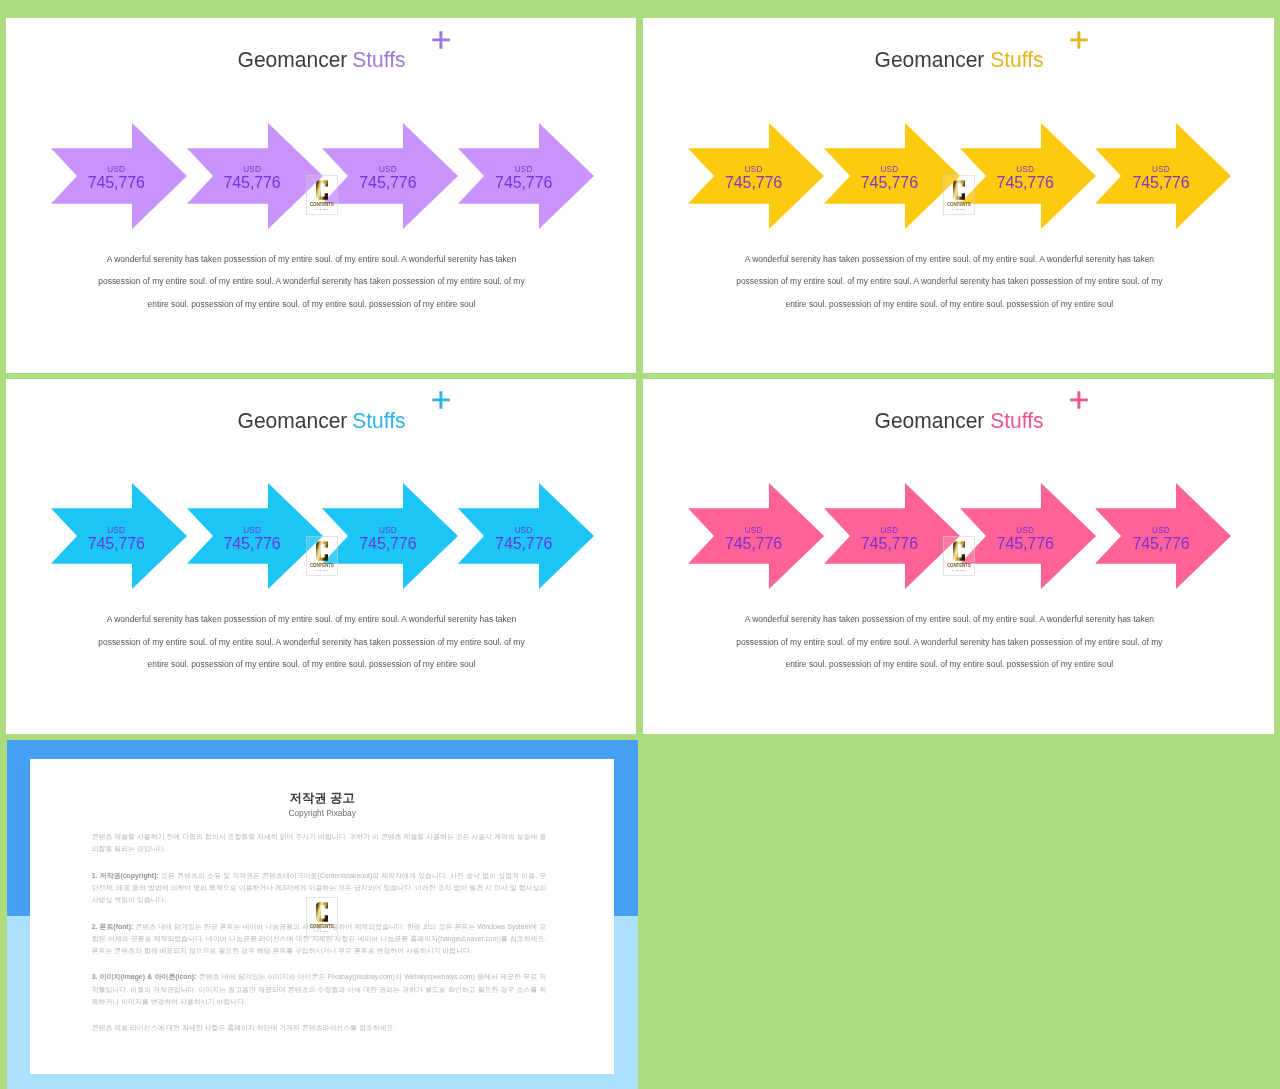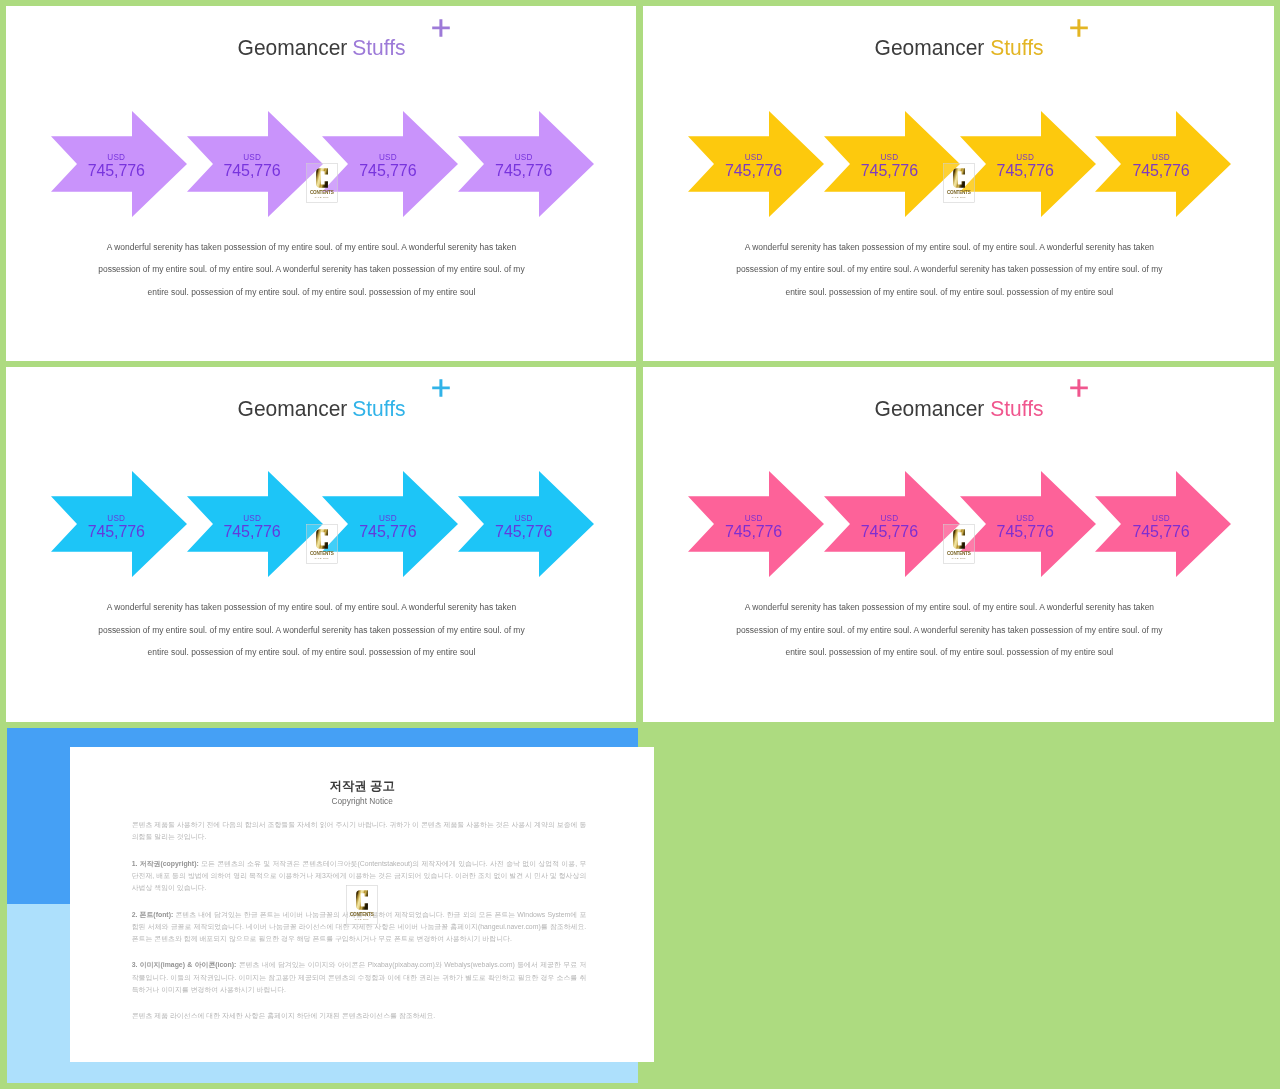--- a/index.html
+++ b/index.html
@@ -1,17 +1,17 @@
 <!DOCTYPE html>
 <html><head>
 <meta charset="utf-8">
 <style>
   html,body{margin:0;padding:0;}
   body{width:1280px;height:1089px;background:#addb80;font-family:"Liberation Sans",sans-serif;overflow:hidden;}
-  .grid{position:absolute;left:0;top:0;width:1280px;height:784px;}
+  .grid{position:absolute;left:0;top:12px;width:1280px;height:784px;}
   .panel{position:absolute;background:#fff;overflow:hidden;}
   .p1{left:6px;top:6px;width:629.5px;height:355.3px;}
   .p2{left:643.3px;top:6px;width:630.7px;height:355.3px;}
   .p3{left:6px;top:366.6px;width:629.5px;height:355.1px;}
   .p4{left:643.3px;top:366.6px;width:630.7px;height:355.1px;}
 
   .ttl{position:absolute;left:0;top:34.1px;width:100%;text-align:center;font-size:22px;font-weight:400;color:#3c3c3c;line-height:16px;}
   .ttl span{display:inline-block;transform:scaleX(0.955);transform-origin:center;}
   .ttl .acc{margin-left:1.5px;}
   .plus{position:absolute;width:18px;height:18px;}
@@ -24,21 +24,21 @@
   .alabel .cur{font-size:8.2px;line-height:13px;letter-spacing:.2px;}
   .alabel .amt{font-size:16px;line-height:14px;letter-spacing:-.1px;}
 
   .body{position:absolute;left:-9.3px;top:229.5px;width:100%;text-align:center;font-size:8.45px;color:#555555;line-height:22.5px;}
   .body div{white-space:nowrap;}
 
   
   .p5{position:absolute;left:7px;top:727.5px;width:631px;height:355.5px;}
   .p5 .bluetop{position:absolute;left:0;top:0;width:100%;height:176.5px;background:#45a0f5;}
   .p5 .bluebot{position:absolute;left:0;top:176.5px;width:100%;height:179px;background:#ade0fc;}
-  .p5 .sheet{position:absolute;left:23px;top:19.9px;width:584.4px;height:314.6px;background:#fff;margin-left:40px;}
+  .p5 .sheet{position:absolute;left:23px;top:19.9px;width:584.4px;height:314.6px;background:#fff;}
   .cr-t{position:absolute;left:0;top:33px;width:100%;text-align:center;font-size:12.4px;font-weight:bold;color:#3b3b3b;line-height:12px;}
   .cr-s{position:absolute;left:0;top:49.5px;width:100%;text-align:center;font-size:8.3px;color:#6e6e6e;line-height:8px;}
   .cr-body{position:absolute;left:61.7px;top:71.5px;width:454.6px;font-size:6.9px;color:#b4b4b4;line-height:12.2px;text-align:justify;}
   .cr-body p{margin:0 0 14.3px 0;}
   .cr-body b{color:#949494;font-weight:bold;}
 
   
   .wm{position:absolute;width:32px;height:40px;}
   .wm svg{display:block;width:100%;height:100%;}
 </style>
@@ -358,21 +358,21 @@
         <div>possession of my entire soul. of my entire soul. A wonderful serenity has taken possession of my entire soul. of my</div>
         <div>entire soul. possession of my entire soul. of my entire soul. possession of my entire soul</div>
       </div>
 </div>
 
   <div class="p5">
     <div class="bluetop"></div>
     <div class="bluebot"></div>
     <div class="sheet">
       <div class="cr-t">저작권 공고</div>
-      <div class="cr-s">Copyright Notice</div>
+      <div class="cr-s">Copyright Pixabay</div>
       <div class="cr-body">
           <p><span>콘텐츠 제품을 사용하기 전에 다음의 합의서 조항들을 자세히 읽어 주시기 바랍니다. 귀하가 이 콘텐츠 제품을 사용하는 것은 사용시 계약의 보증에 동의함을 알리는 것입니다.</span></p>
           <p><b>1. 저작권(copyright):</b><span> 모든 콘텐츠의 소유 및 저작권은 콘텐츠테이크아웃(Contentstakeout)의 제작자에게 있습니다. 사전 승낙 없이 상업적 이용, 무단전재, 배포 등의 방법에 의하여 영리 목적으로 이용하거나 제3자에게 이용하는 것은 금지되어 있습니다. 이러한 조치 없이 발견 시 민사 및 형사상의 사법상 책임이 있습니다.</span></p>
           <p><b>2. 폰트(font):</b><span> 콘텐츠 내에 담겨있는 한글 폰트는 네이버 나눔글꼴의 서체를 사용하여 제작되었습니다. 한글 외의 모든 폰트는 Windows System에 포함된 서체와 글꼴로 제작되었습니다. 네이버 나눔글꼴 라이선스에 대한 자세한 사항은 네이버 나눔글꼴 홈페이지(hangeul.naver.com)를 참조하세요. 폰트는 콘텐츠와 함께 배포되지 않으므로 필요한 경우 해당 폰트를 구입하시거나 무료 폰트로 변경하여 사용하시기 바랍니다.</span></p>
           <p><b>3. 이미지(image) &amp; 아이콘(icon):</b><span> 콘텐츠 내에 담겨있는 이미지와 아이콘은 Pixabay(pixabay.com)와 Webalys(webalys.com) 등에서 제공한 무료 저작물입니다. 이들의 저작권입니다. 이미지는 참고용만 제공되며 콘텐츠의 수정함과 이에 대한 권리는 귀하가 별도로 확인하고 필요한 경우 소스를 취득하거나 이미지를 변경하여 사용하시기 바랍니다.</span></p>
           <p><span>콘텐츠 제품 라이선스에 대한 자세한 사항은 홈페이지 하단에 기재된 콘텐츠라이선스를 참조하세요.</span></p>
         </div>
       <div class="wm" style="left:275.8px;top:137.6px">
           <svg viewBox="0 0 64 80">
             <defs>

